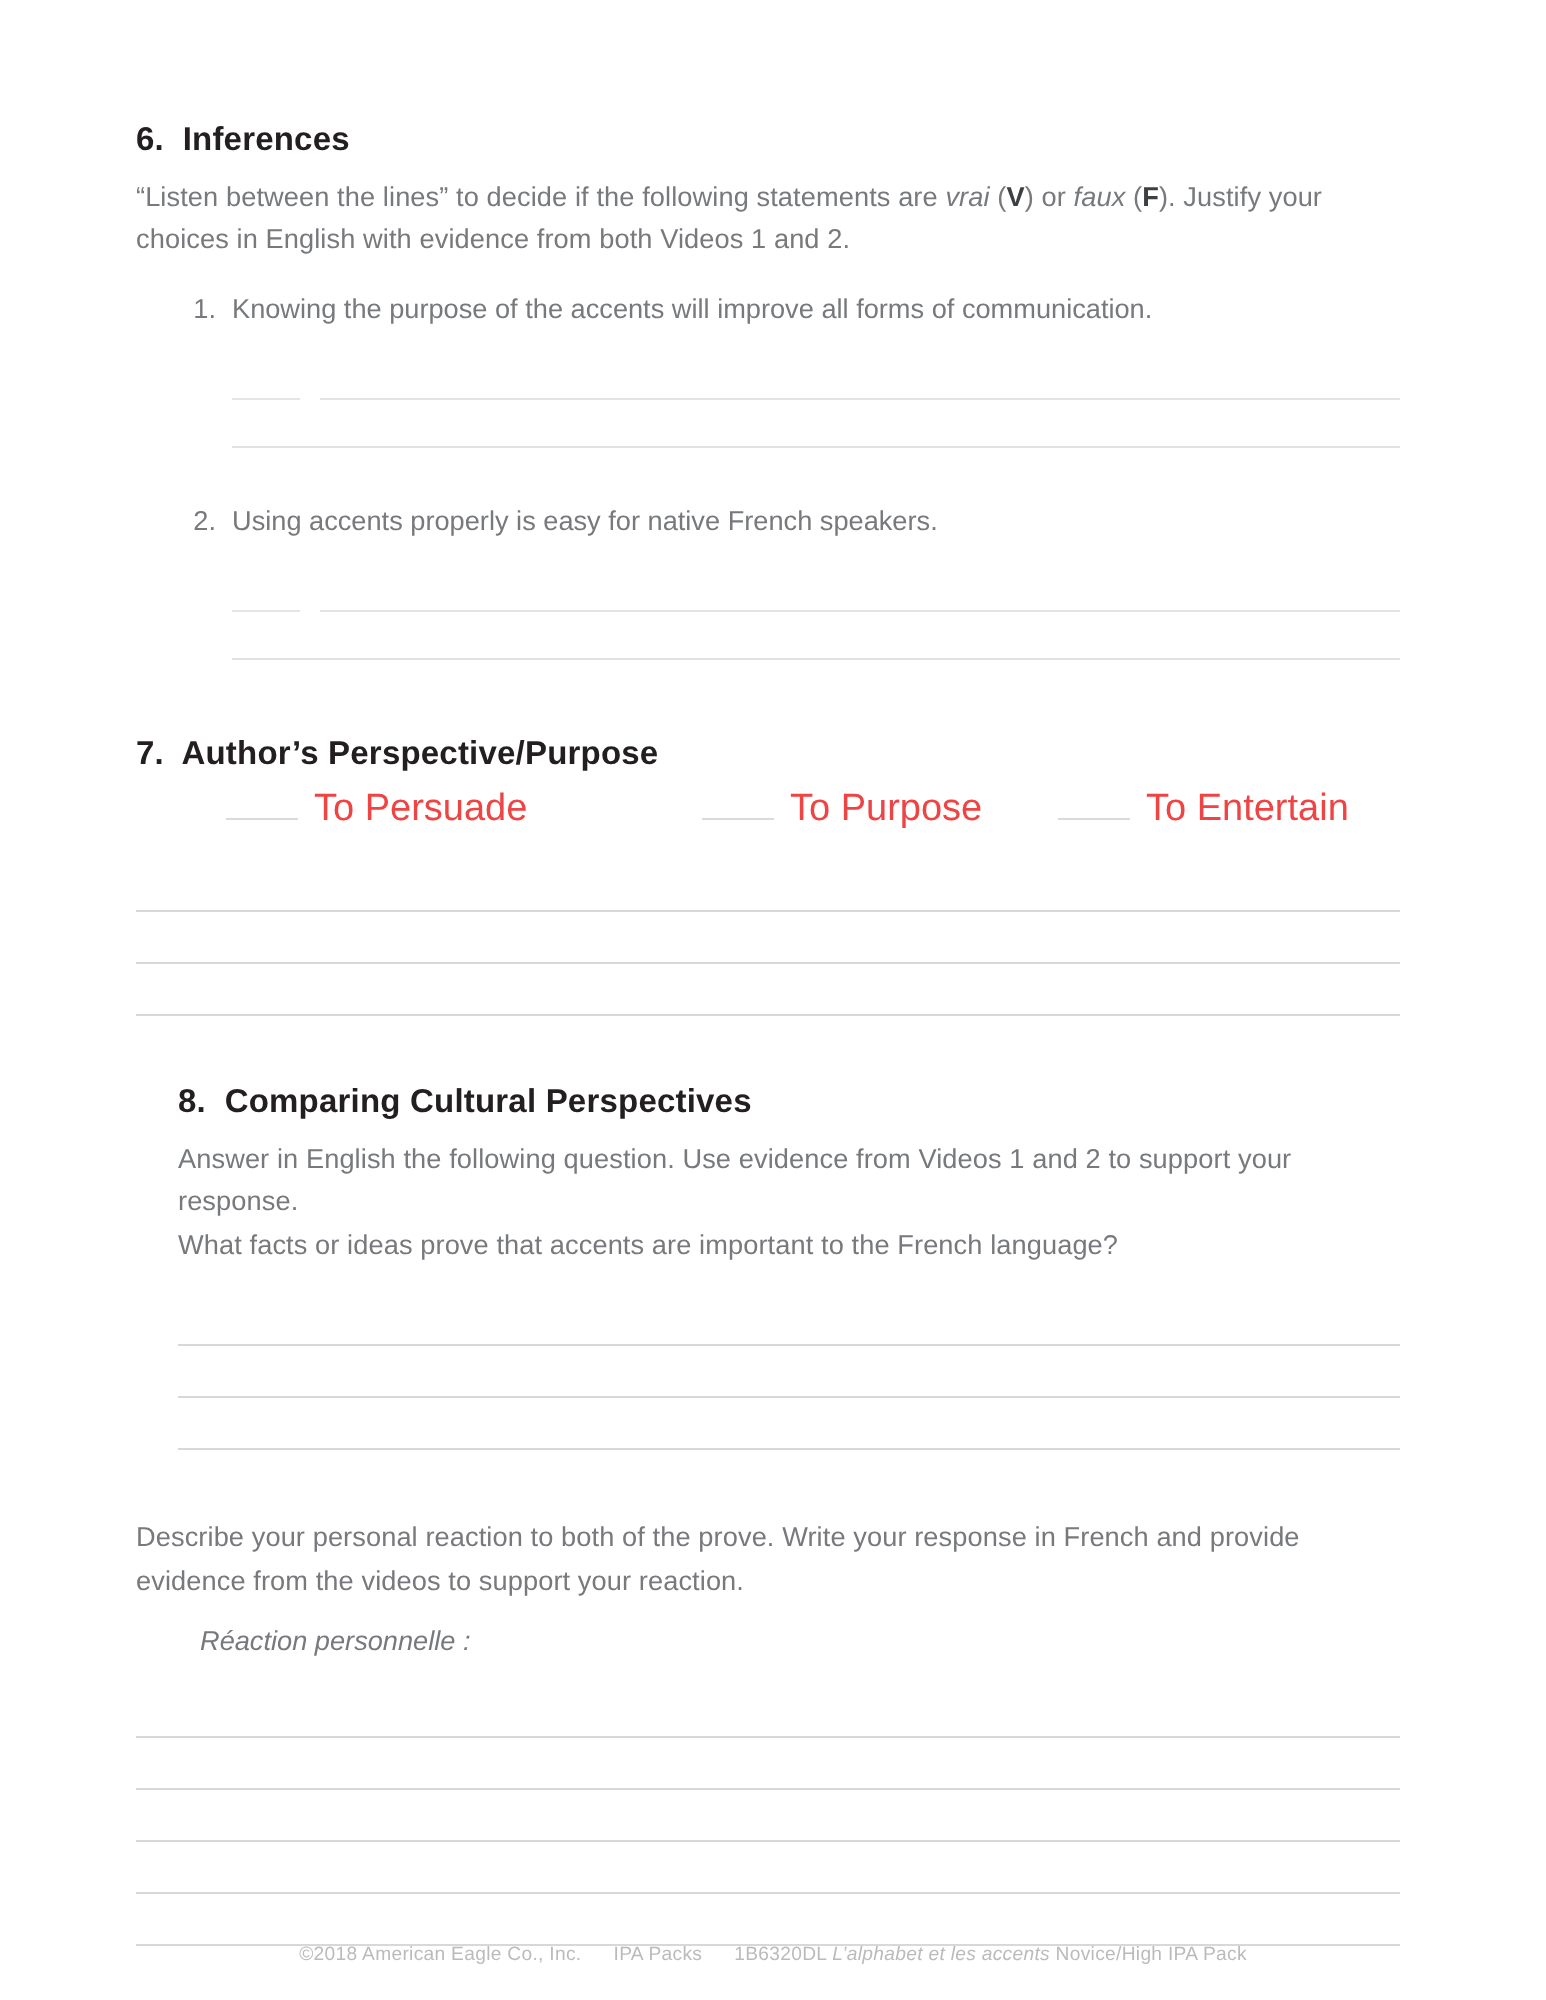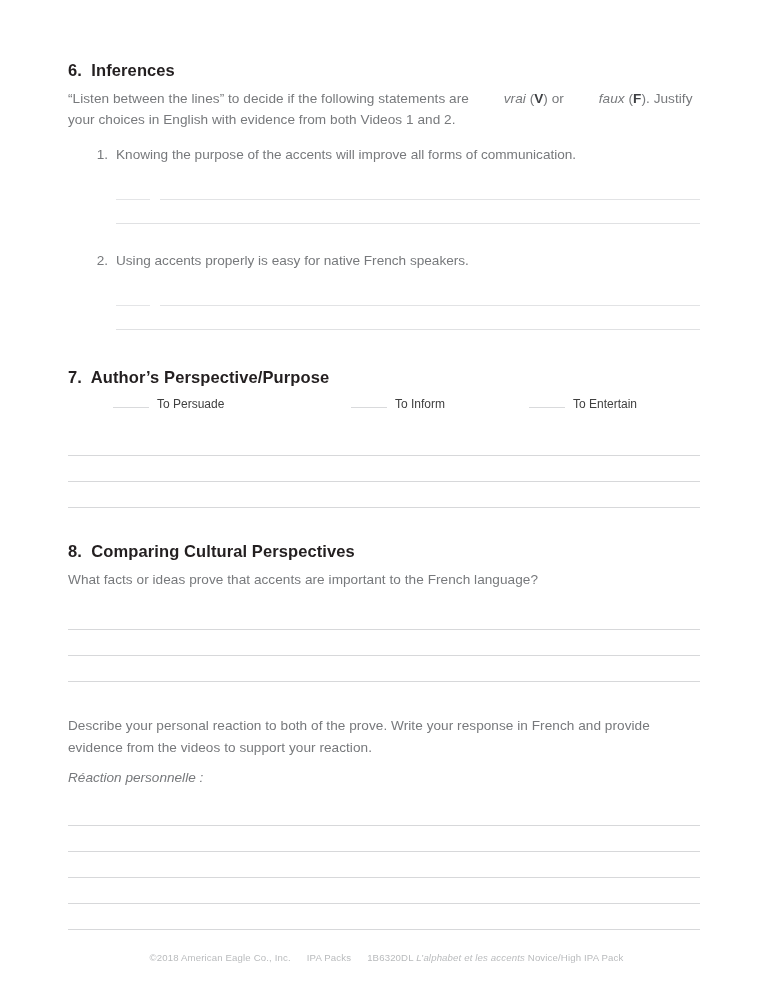--- a/index.html
+++ b/index.html
@@ -44,21 +44,21 @@
     white-space: pre;
   }
   .sec-title .num { display: inline; }
   .intro {
     font-size: 13.6px;
     line-height: 21.5px;
     color: #77797c;
     margin: 0;
     letter-spacing: 0.05px;
   }
-  .intro em { font-style: italic; margin-left: 31px; }
+  .intro em { font-style: italic; }
   .intro b { font-weight: bold; color: #3d3f42; }
 
   
   .stmt-list {
     margin: 13px 0 0 0;
     padding: 0;
     list-style: none;
   }
   .stmt {
     position: relative;
@@ -100,22 +100,22 @@
     height: 1px;
     margin-top: 22px;
     margin-left: 0;
   }
 
   
   .options {
     position: relative;
     height: 22px;
     margin-top: 7px;
-    font-size: 12px;
-    color: #404040;
+    font-size: 19px;
+    color: #ef4444;
   }
   .opt {
     position: absolute;
     white-space: nowrap;
     display: flex;
     align-items: baseline;
     gap: 8px;
   }
   .opt .blank {
     display: inline-block;
@@ -134,27 +134,28 @@
     height: 25px;
   }
 
   
   .subhead {
     font-size: 13.6px;
     font-style: italic;
     color: #77797c;
     margin-top: 9px;
     line-height: 21px;
+    margin-left: 32px;
   }
 
   
   .footer {
     position: absolute;
     left: 0;
-    top: 952px;
+    top: 972px;
     width: 773px;
     text-align: center;
     font-size: 9.6px;
     color: #b9bbbd;
     letter-spacing: 0.15px;
     white-space: pre;
   }
   .footer em { font-style: italic; }
   .footer .sp { display: inline-block; width: 16px; }
 </style>
@@ -201,37 +202,38 @@
     <div class="section" style="margin-top:37px;">
       <div class="sec-title"><span class="num">7.</span>  <span>Author’s Perspective/Purpose</span></div>
 
       <div class="options">
         <span class="opt opt-1">
           <span class="blank"></span>
           <span>To Persuade</span>
         </span>
         <span class="opt opt-2">
           <span class="blank"></span>
-          <span>To Inform</span>
+          <span>To Purpose</span>
         </span>
         <span class="opt opt-3">
           <span class="blank"></span>
           <span>To Entertain</span>
         </span>
       </div>
 
       <div class="rules">
         <div class="rule"></div>
         <div class="rule"></div>
         <div class="rule"></div>
       </div>
     </div>
 
-    <div class="section" style="margin-top:33px;">
+    <div class="section" style="margin-top:33px;margin-left:21px;">
       <div class="sec-title"><span class="num">8.</span>  <span>Comparing Cultural Perspectives</span></div>
+      <p class="intro">Answer in English the following question. Use evidence from Videos 1 and 2 to support your response.</p>
       <p class="intro">What facts or ideas prove that accents are important to the French language?</p>
 
       <div class="rules">
         <div class="rule"></div>
         <div class="rule"></div>
         <div class="rule"></div>
       </div>
     </div>
 
     <div class="section" style="margin-top:33px;">

